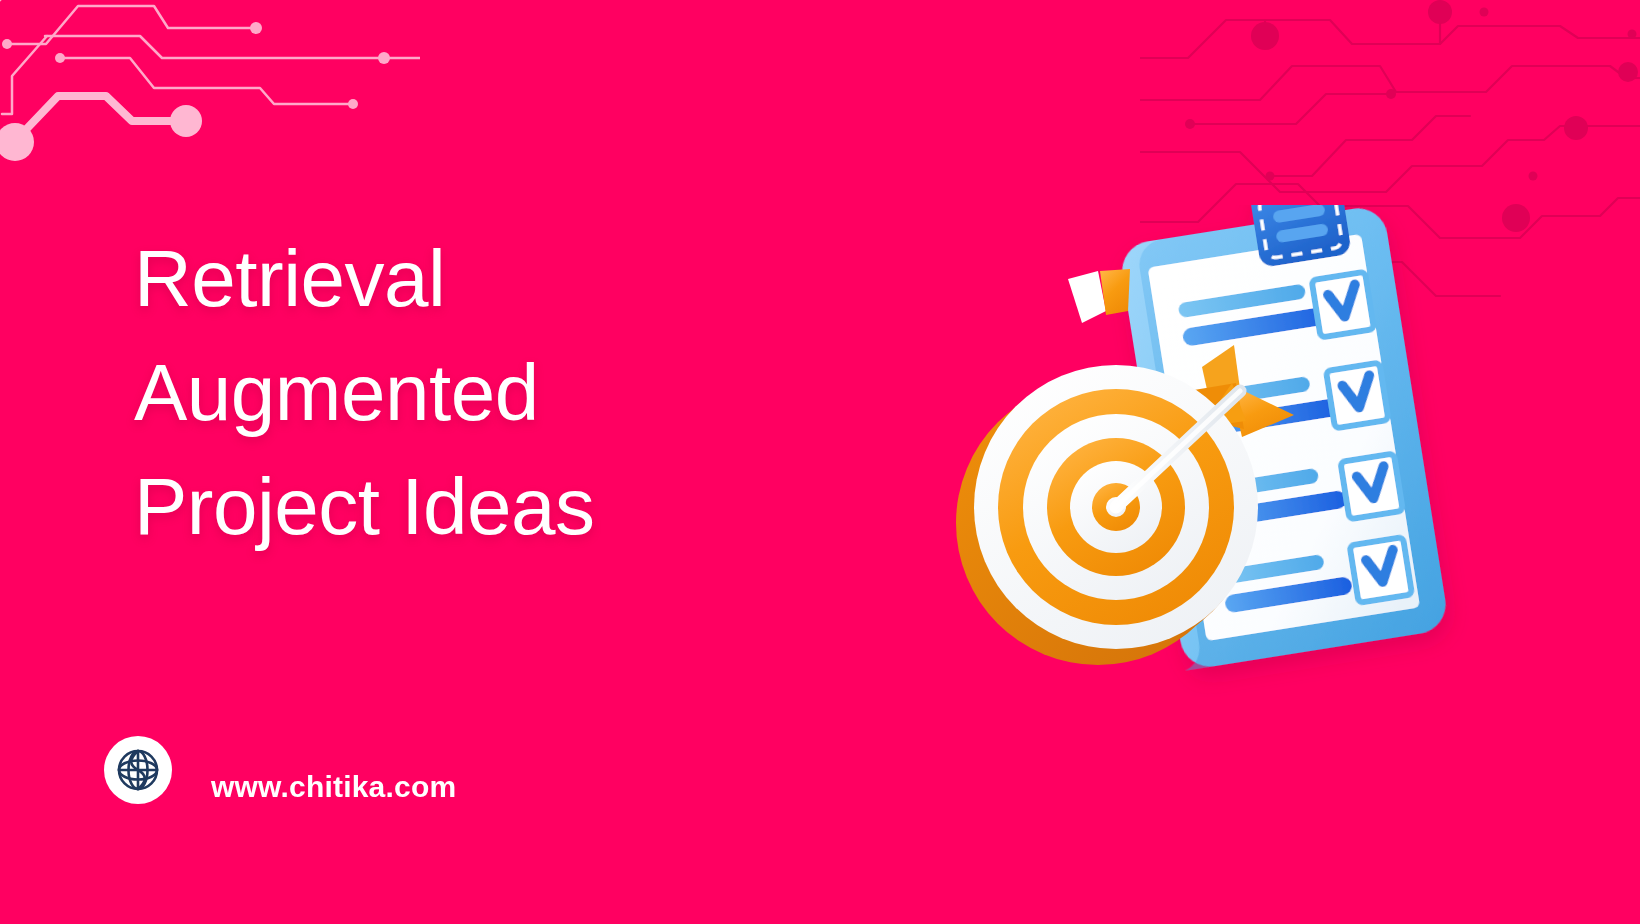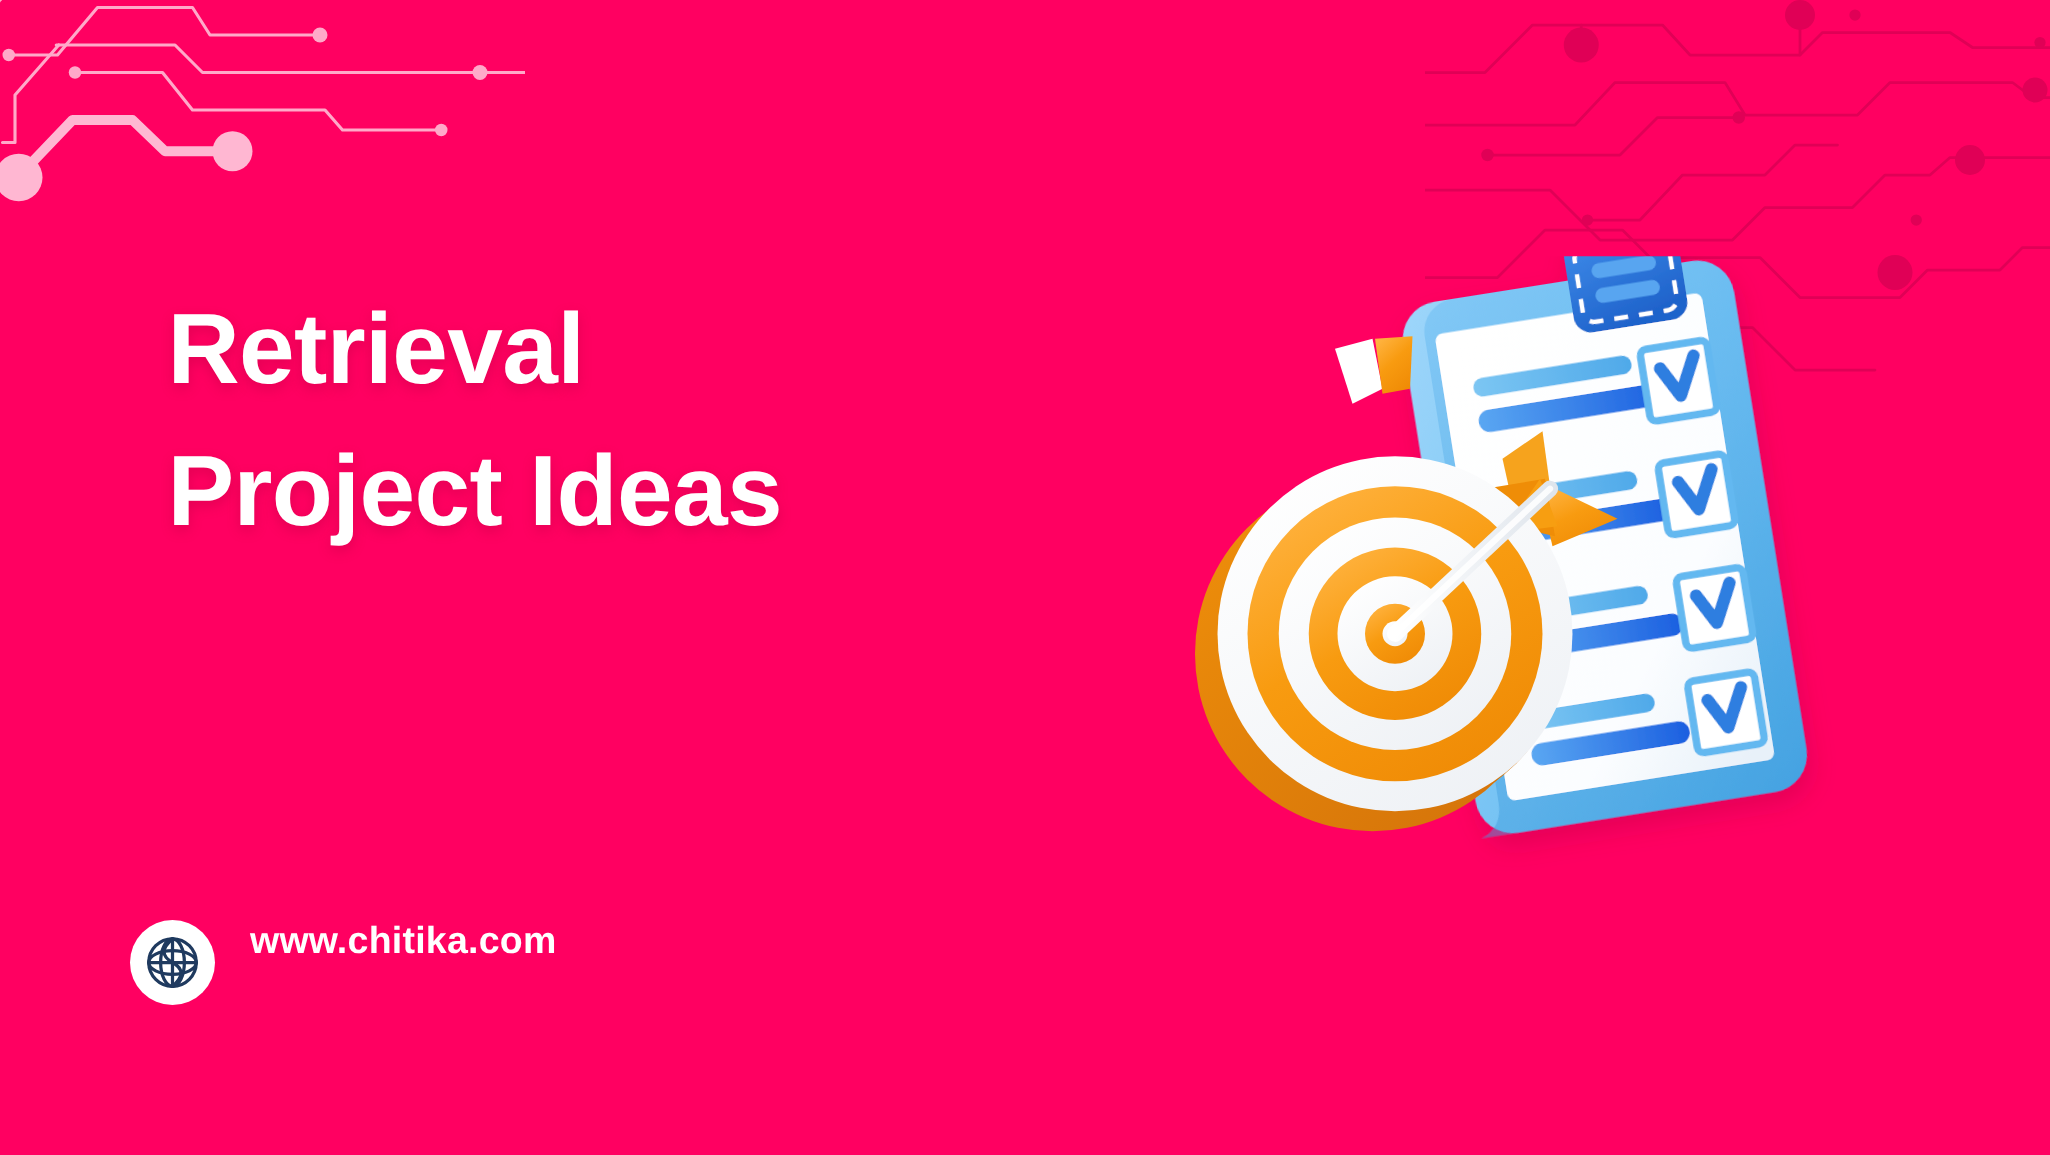--- a/index.html
+++ b/index.html
@@ -25,35 +25,35 @@
   #circuit-tr { right:0; top:0; }
 
   
   #headline {
     position:absolute;
     left:134px;
     top:222px;
     width:780px;
     color:#ffffff;
     font-size:80px;
-    font-weight:700;
+    font-weight:400;
     line-height:114px;
     letter-spacing:-0.5px;
     text-shadow:0 4px 10px rgba(150,0,45,0.28);
   }
   #headline .hl-line { display:block; white-space:nowrap; }
 
   
   #brand {
     position:absolute;
     left:104px;
     top:736px;
     display:flex;
-    align-items:flex-start;
-    gap:28px;
+    align-items:flex-end;
+    gap:39px;
   }
   #brand-mark {
     width:68px; height:68px;
     border-radius:50%;
     background:#ffffff;
     display:flex;
     align-items:center;
     justify-content:center;
     flex:0 0 auto;
   }
@@ -120,20 +120,21 @@
       <circle cx="376" cy="218" r="14" fill="#e00056" stroke="none"></circle>
       <circle cx="488" cy="72" r="10" fill="#e00056" stroke="none"></circle>
       <circle cx="344" cy="12" r="4.5" fill="#e00056" stroke="none"></circle>
       <circle cx="492" cy="34" r="4.5" fill="#e00056" stroke="none"></circle>
       <circle cx="393" cy="176" r="4.5" fill="#e00056" stroke="none"></circle>
     </svg>
   </div>
 
   <h1 id="headline">
     <span class="hl-line">Retrieval</span>
+    <span class="hl-line">Augmented</span>
     <span class="hl-line">Project Ideas</span>
   </h1>
 
   <div id="brand">
     <div id="brand-mark">
       <svg width="50" height="50" viewBox="0 0 50 50" fill="none" stroke="#1f3a5f" stroke-width="2.6" stroke-linecap="round">
         <circle cx="25" cy="25" r="19"></circle>
         <ellipse cx="25" cy="25" rx="19" ry="9.5"></ellipse>
         <ellipse cx="25" cy="25" rx="9.5" ry="19"></ellipse>
         <path d="M25 6 C 16 14, 16 20, 25 25 C 34 30, 34 36, 25 44"></path>

